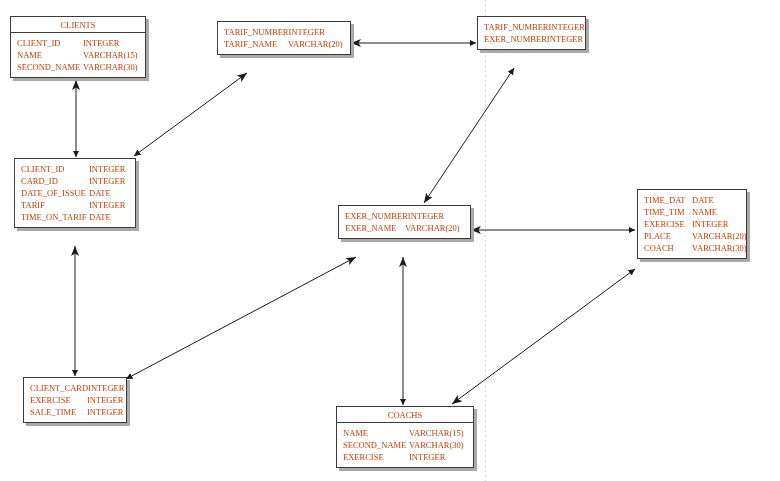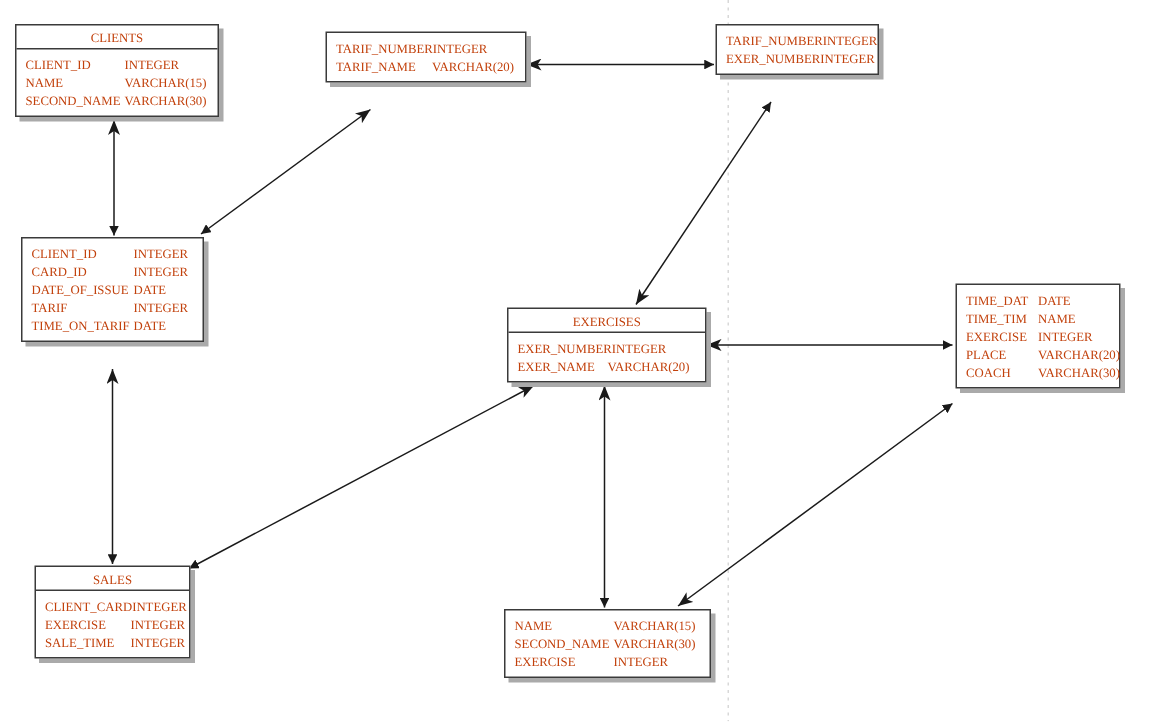--- a/index.html
+++ b/index.html
@@ -115,21 +115,20 @@
         <span class="ftype">INTEGER</span>
       </div>
       <div class="frow">
         <span class="fname">TIME_ON_TARIF</span>
         <span class="ftype">DATE</span>
       </div>
     </div>
   </div>
 
   <div class="tbl" style="left:338px;top:205px;width:131px;--nc:60px">
-    <div class="tbl-title">EXERCISES</div>
     <div class="tbl-body">
       <div class="frow">
         <span class="fname">EXER_NUMBER</span>
         <span class="ftype">INTEGER</span>
       </div>
       <div class="frow">
         <span class="fname">EXER_NAME</span>
         <span class="ftype">VARCHAR(20)</span>
       </div>
     </div>
@@ -154,38 +153,38 @@
         <span class="ftype">VARCHAR(20)</span>
       </div>
       <div class="frow">
         <span class="fname">COACH</span>
         <span class="ftype">VARCHAR(30)</span>
       </div>
     </div>
   </div>
 
   <div class="tbl" style="left:23px;top:377px;width:102px;--nc:57px">
-    <div class="tbl-title">SALES</div>
     <div class="tbl-body">
       <div class="frow">
         <span class="fname">CLIENT_CARD</span>
         <span class="ftype">INTEGER</span>
       </div>
       <div class="frow">
         <span class="fname">EXERCISE</span>
         <span class="ftype">INTEGER</span>
       </div>
       <div class="frow">
         <span class="fname">SALE_TIME</span>
         <span class="ftype">INTEGER</span>
       </div>
     </div>
   </div>
 
   <div class="tbl" style="left:336px;top:406px;width:136px;--nc:66px">
+    <div class="tbl-title">COACHS</div>
     <div class="tbl-body">
       <div class="frow">
         <span class="fname">NAME</span>
         <span class="ftype">VARCHAR(15)</span>
       </div>
       <div class="frow">
         <span class="fname">SECOND_NAME</span>
         <span class="ftype">VARCHAR(30)</span>
       </div>
       <div class="frow">

